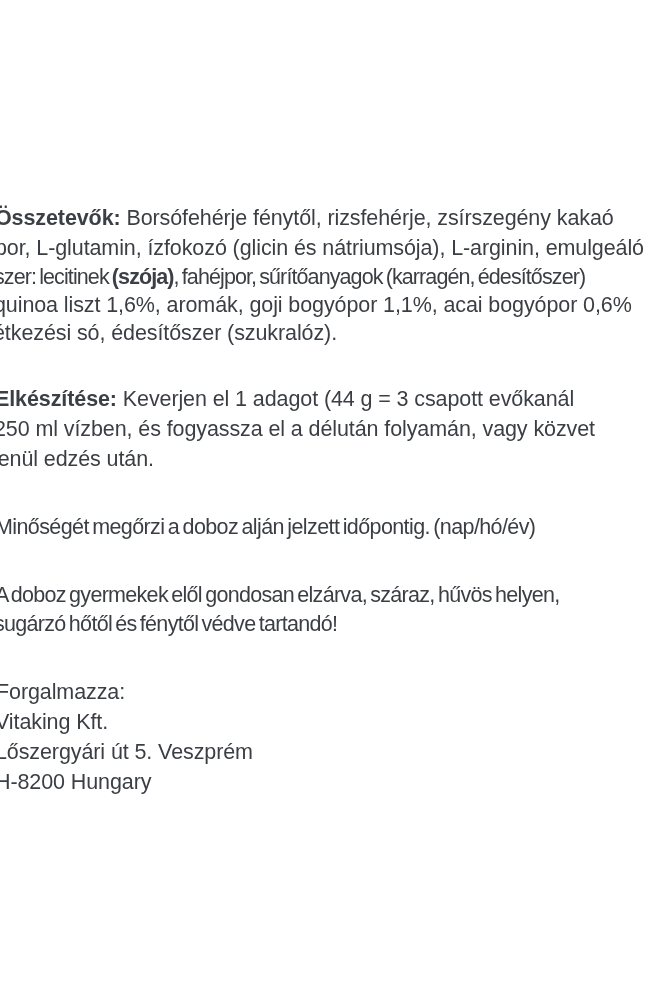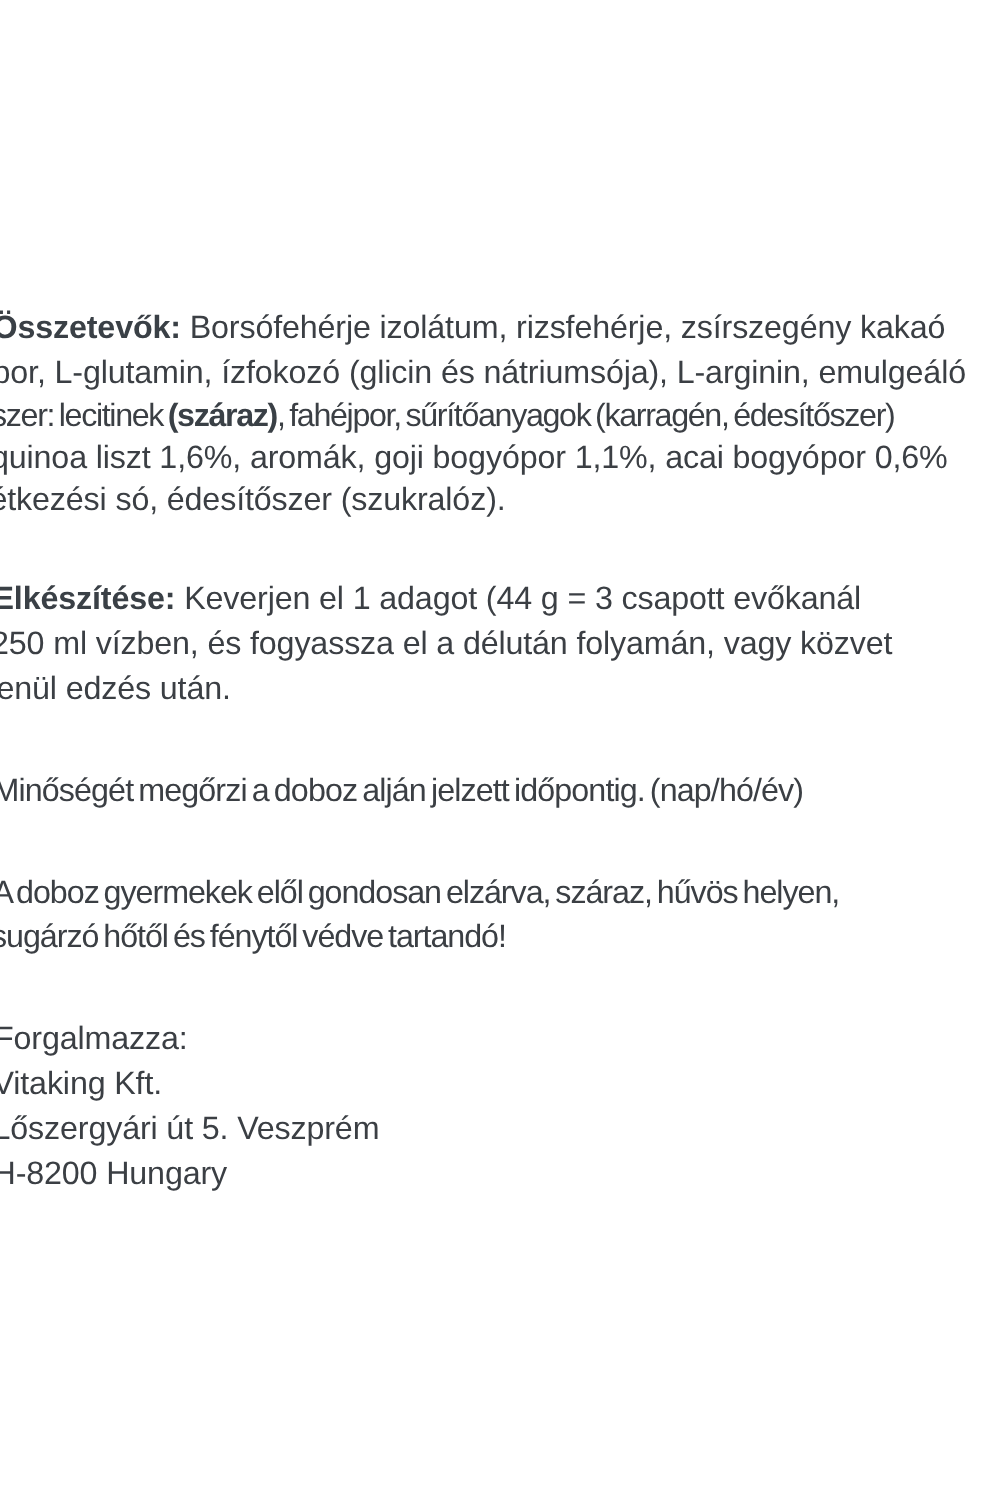--- a/index.html
+++ b/index.html
@@ -31,27 +31,27 @@
       word-spacing: -2px;
     }
   </style>
 </head>
 <body>
 
 <div>
 
   <div>
     <div class="line" style="left:-5px; top:203px;">
-      <span class="bold">Összetevők:</span><span> Borsófehérje izolátum, rizsfehérje, zsírszegény kakaó</span>
+      <span class="bold">Összetevők:</span><span> Borsófehérje fénytől, rizsfehérje, zsírszegény kakaó</span>
     </div>
     <div class="line" style="left:-5px; top:233px;">
       <span>por, L-glutamin, ízfokozó (glicin és nátriumsója), L-arginin, emulgeáló</span>
     </div>
     <div class="line cond" style="left:-6px; top:262px;">
-      <span>szer: lecitinek </span><span class="bold">(száraz)</span><span>, fahéjpor, sűrítőanyagok (karragén, édesítőszer)</span>
+      <span>szer: lecitinek </span><span class="bold">(szója)</span><span>, fahéjpor, sűrítőanyagok (karragén, édesítőszer)</span>
     </div>
     <div class="line" style="left:-6px; top:290px;">
       <span>quinoa liszt 1,6%, aromák, goji bogyópor 1,1%, acai bogyópor 0,6%</span>
     </div>
     <div class="line" style="left:-7px; top:318px;">
       <span>étkezési só, édesítőszer (szukralóz).</span>
     </div>
   </div>
 
   <div>

